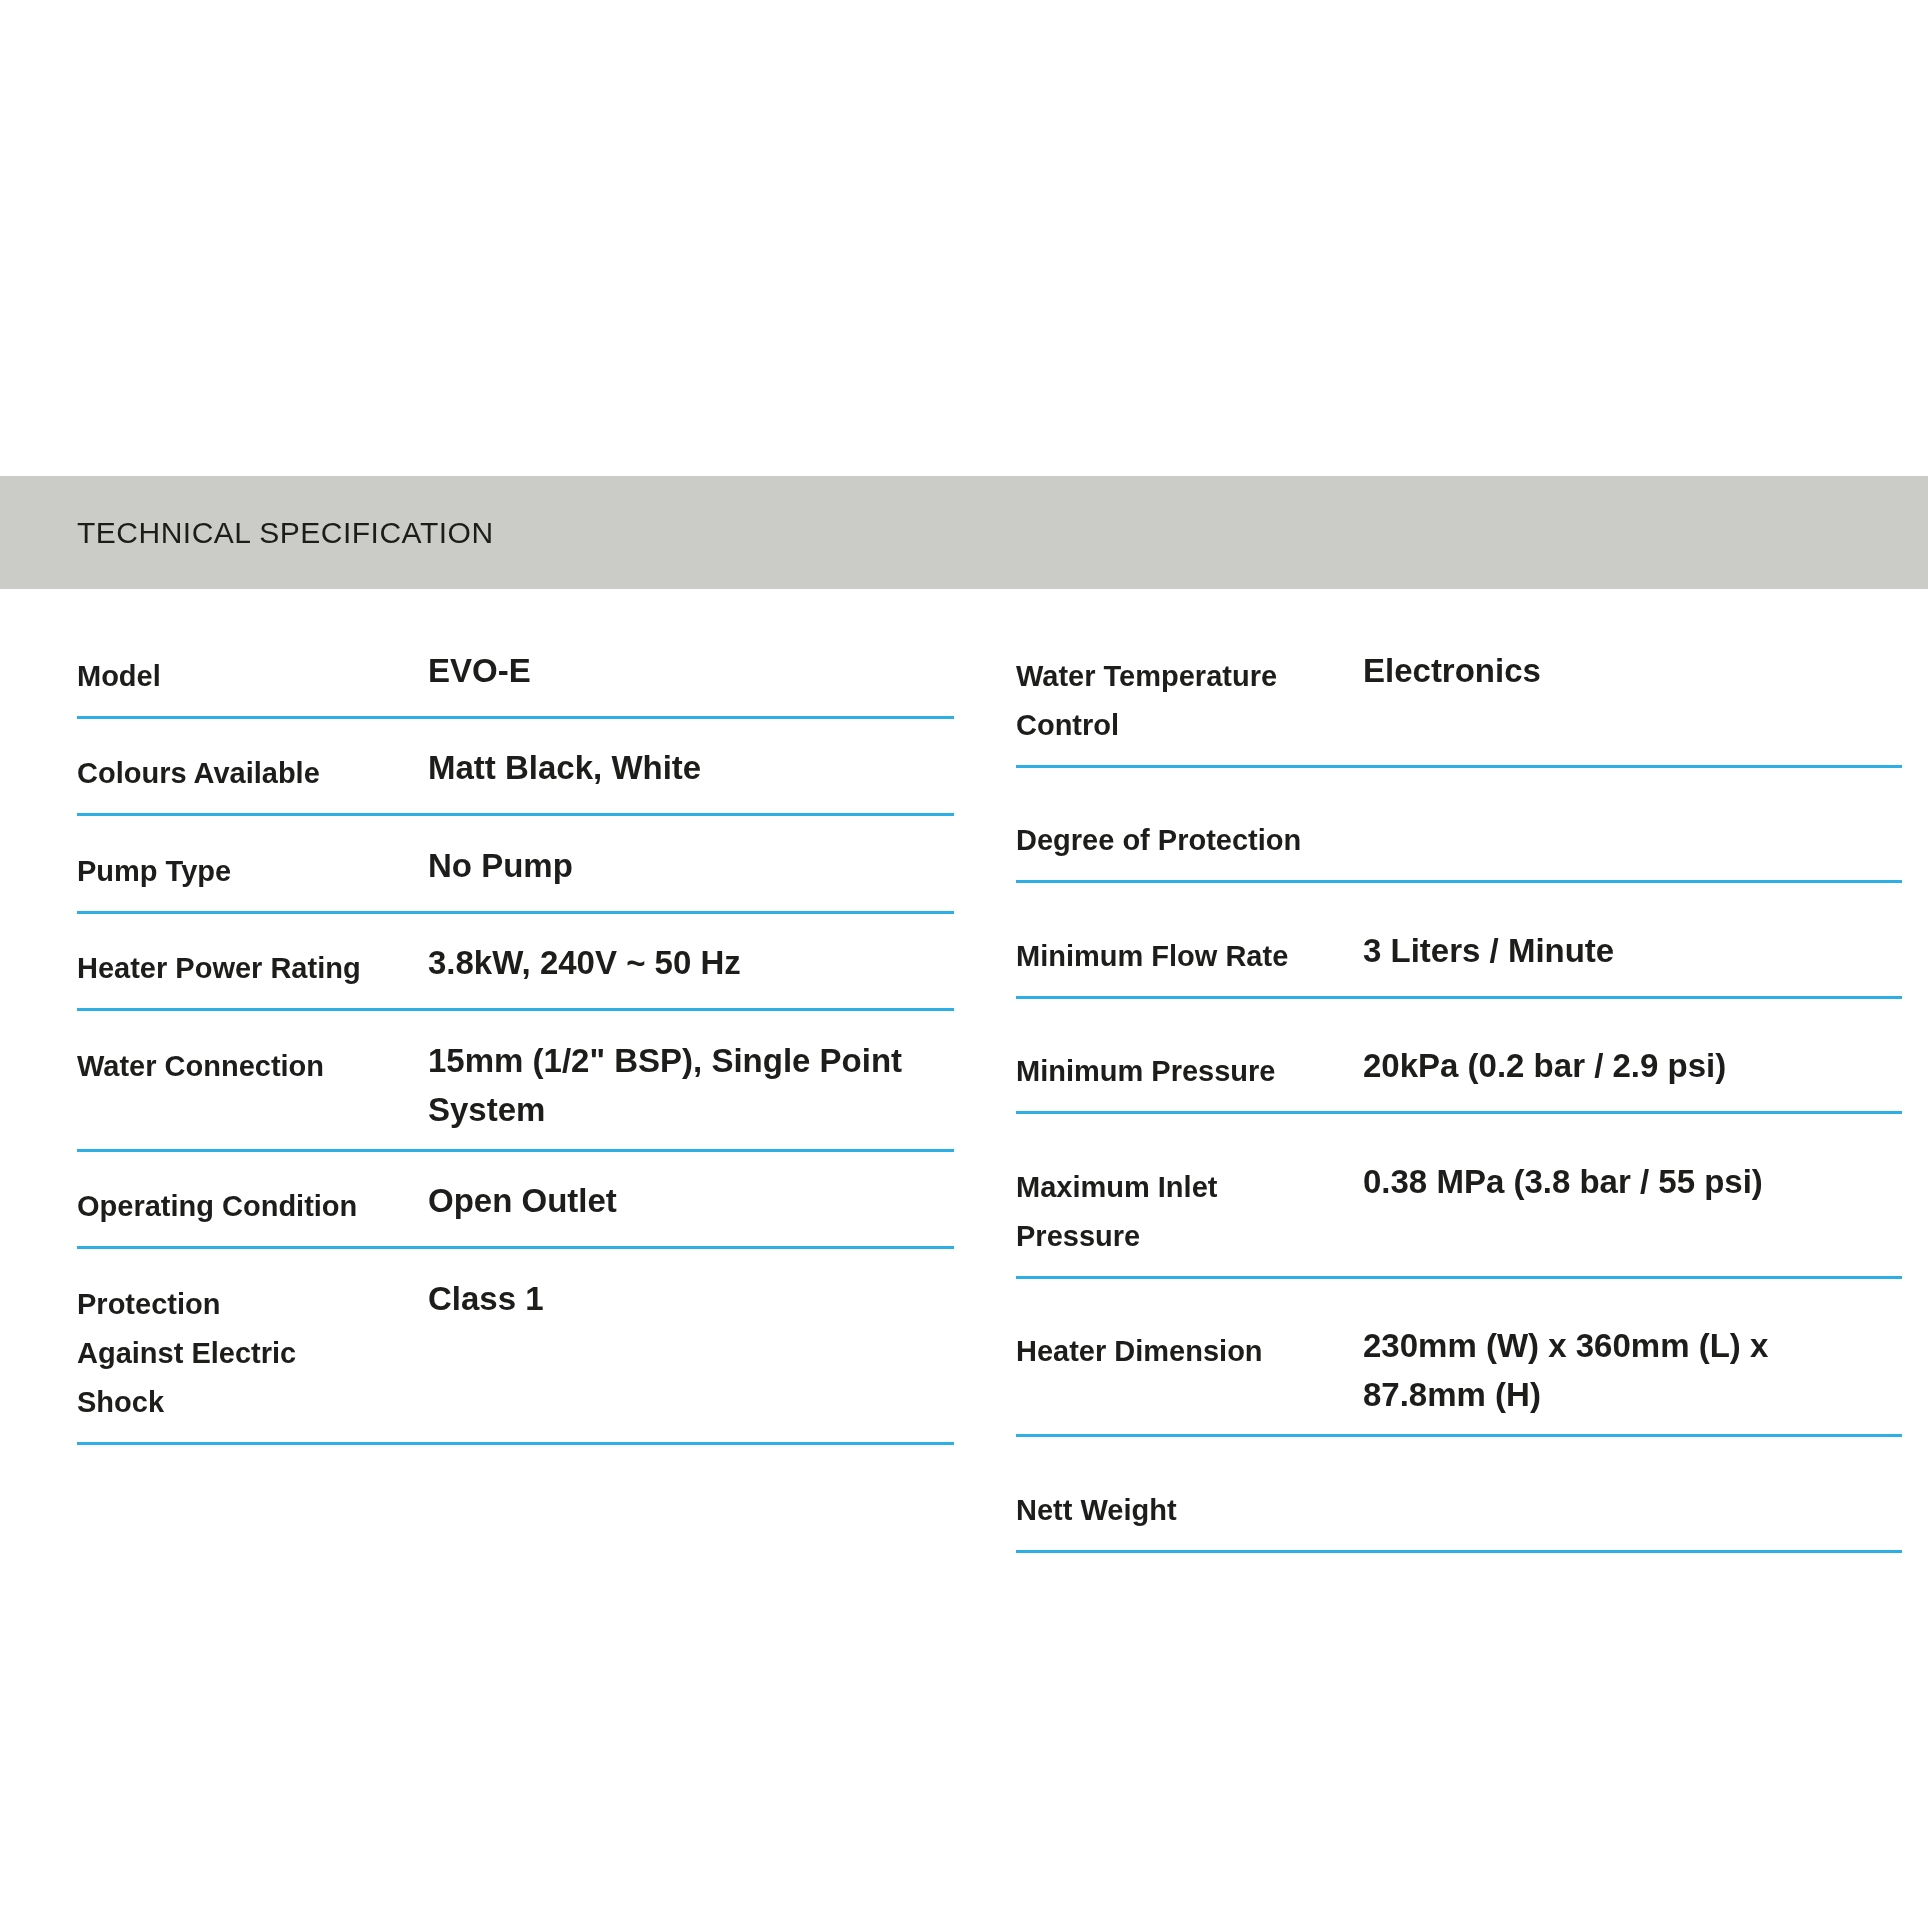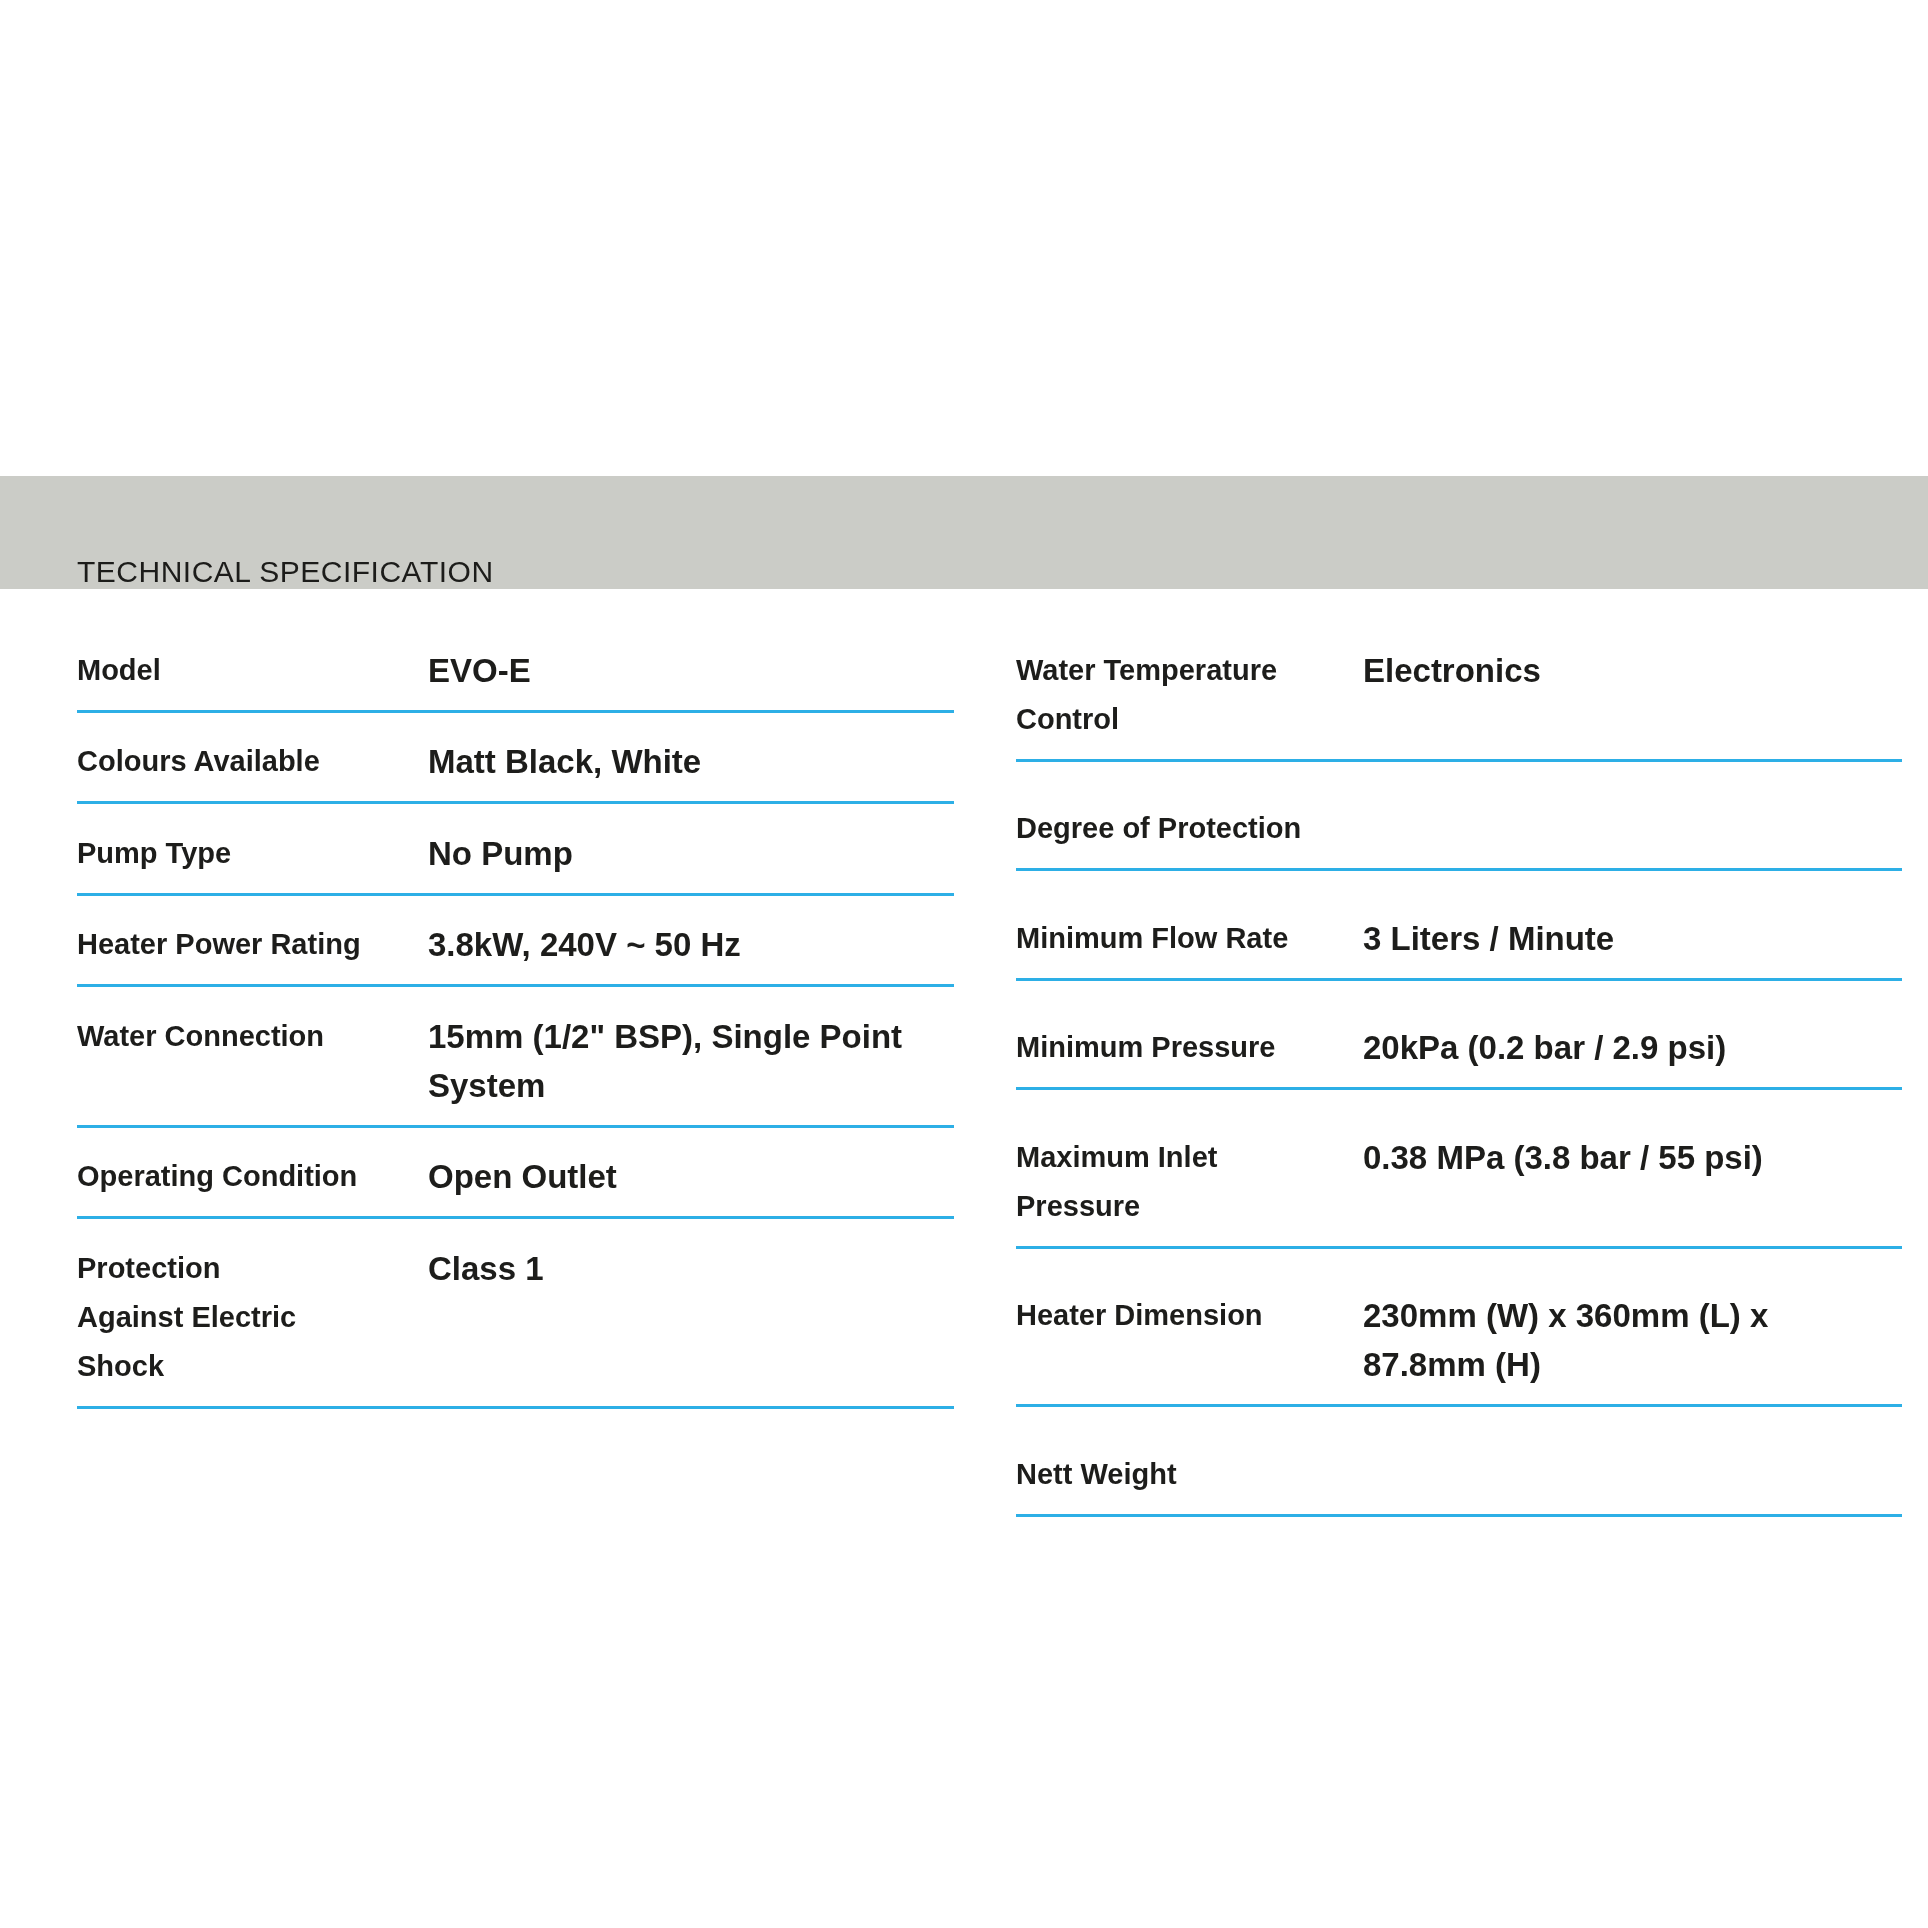--- a/index.html
+++ b/index.html
@@ -17,21 +17,21 @@
     overflow: hidden;
   }
   .title-band {
     position: absolute;
     left: 0;
     top: 476px;
     width: 1928px;
     height: 113px;
     background: #cbccc7;
     display: flex;
-    align-items: flex-end;
+    align-items: center;
   }
   .title-band .title {
     margin-left: 77px;
     font-size: 30px;
     font-weight: 400;
     letter-spacing: 0.5px;
     color: #1c1c1a;
   }
   .spec-col {
     position: absolute;
@@ -53,20 +53,21 @@
     align-items: flex-start;
     padding: 24.5px 0 15px 0;
     border-bottom: 3.8px solid #2dafe6;
   }
   .spec-label {
     flex: 0 0 351px;
     font-weight: 700;
     font-size: 29px;
     line-height: 49px;
     white-space: pre-line;
+    margin-top: 6px;
   }
   .spec-col.right .spec-label {
     flex: 0 0 347px;
   }
   .spec-value {
     flex: 1 1 auto;
     font-weight: 700;
     font-size: 33px;
     line-height: 49px;
     white-space: pre-line;

